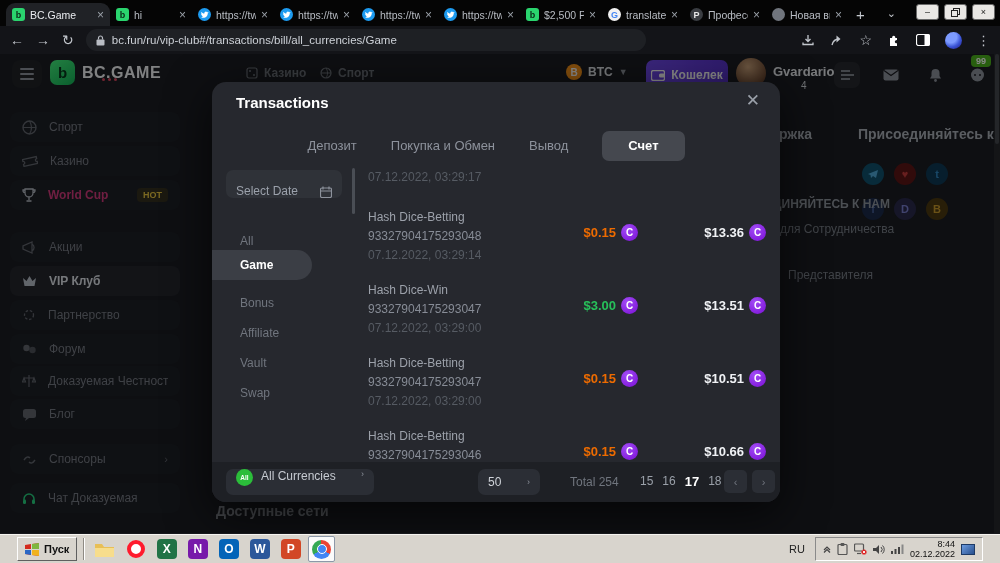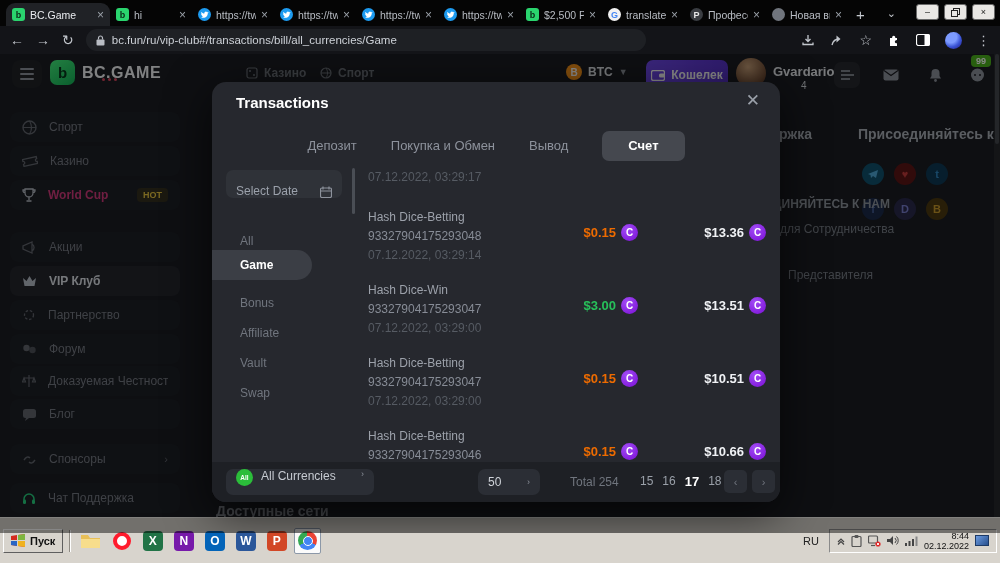--- a/index.html
+++ b/index.html
@@ -89,21 +89,21 @@
   .allcur{position:absolute;left:14px;top:7px;width:148px;height:26px;background:#2b2e35;border-radius:7px;display:flex;align-items:flex-start;gap:8px;padding:0 10px}
   .allcur-ico{width:17px;height:17px;border-radius:50%;background:#2bbd3a;color:#fff;font-size:6.5px;font-weight:bold;display:flex;align-items:center;justify-content:center}
   .allcur-lbl{color:#c6cad1;font-size:12px;flex:1}
   .psize{position:absolute;left:266px;top:7px;width:62px;height:26px;background:#2b2e35;border-radius:7px;display:flex;align-items:center;justify-content:space-between;padding:0 10px;color:#cfd3d9;font-size:12px}
   .total{position:absolute;left:358px;top:13px;color:#70757e;font-size:12px}
   .pages{position:absolute;left:428px;top:12px;display:flex;gap:9px;color:#9aa0a9;font-size:12px}
   .pages .cur{color:#fff;font-weight:bold;font-size:13px}
   .pgbtn{position:absolute;top:8px;width:23px;height:23px;background:#2b2e35;border-radius:5px;display:flex;align-items:center;justify-content:center;color:#70757e;font-size:11px}
 
   
-  .taskbar{position:absolute;left:0;right:0;bottom:0;height:46px;background:#d8d4cd;border-top:1px solid #f5f3ef;display:flex;align-items:center;padding:0 3px;gap:4px}
+  .taskbar{position:absolute;left:0;right:0;bottom:0;height:29px;background:#d8d4cd;border-top:1px solid #f5f3ef;display:flex;align-items:center;padding:0 17px;gap:4px}
   .start{height:24px;display:flex;align-items:center;gap:5px;padding:0 7px;border:1px solid;border-color:#fdfdfd #5f5f5f #5f5f5f #fdfdfd;background:#d8d4cd;font-weight:bold;font-size:11px;color:#111}
   .tsep{width:2px;height:22px;border-left:1px solid #8f8b84;border-right:1px solid #fff;margin:0 2px}
   .ticon{width:27px;height:26px;display:flex;align-items:center;justify-content:center}
   .ticon.active{background:#fbfbfb;border:1px solid #8c98a8;border-radius:2px}
   .app{width:20px;height:20px;border-radius:4px;color:#fff;font-weight:bold;font-size:12px;display:flex;align-items:center;justify-content:center}
   .opera{width:18px;height:18px;border:4px solid #ff1b2d;border-radius:50%;background:#fff}
   .chrome-ball{width:19px;height:19px;border-radius:50%;background:conic-gradient(#ea4335 0 33%,#4285f4 0 66%,#34a853 0 100%);position:relative}
   .chrome-ball::after{content:"";position:absolute;inset:4.5px;background:#4285f4;border:1.5px solid #fff;border-radius:50%}
   .tray-zone{margin-left:auto;display:flex;align-items:center;gap:5px}
   .lang{font-size:11px;color:#222;padding:2px 5px}
@@ -370,21 +370,21 @@
         </svg>
       <span class="si-label">Спонсоры</span>
       <span class="side-chev">›</span>
     </div>
     <div class="side-item" style="top:429px">
       <svg width="14" height="13" viewBox="0 0 14 13">
           <path d="M2 8V7a5 5 0 0 1 10 0v1" fill="none" stroke="#27d17f" stroke-width="1.5"></path>
           <rect x="1" y="7.5" width="3" height="4.5" rx="1.2" fill="#27d17f"></rect>
           <rect x="10" y="7.5" width="3" height="4.5" rx="1.2" fill="#27d17f"></rect>
         </svg>
-      <span class="si-label">Чат Поддержка</span>
+      <span class="si-label">Чат Доказуемая</span>
     </div>
 
     <div class="bg-head" style="left:735px;top:72px">Поддержка</div>
     <div class="bg-head" style="left:858px;top:72px">Присоединяйтесь к нам</div>
     <div class="soc" style="left:862px;top:109px;background:#10526e">
         <svg width="11" height="10" viewBox="0 0 11 10">
           <path d="M0 5l10-4-2 8-3-2-2 2-.5-3z" fill="#4ea9d8"></path>
         </svg>
       </div>
     <div class="soc" style="left:894px;top:109px;background:#5e1616;color:#c43b3b">♥</div>

